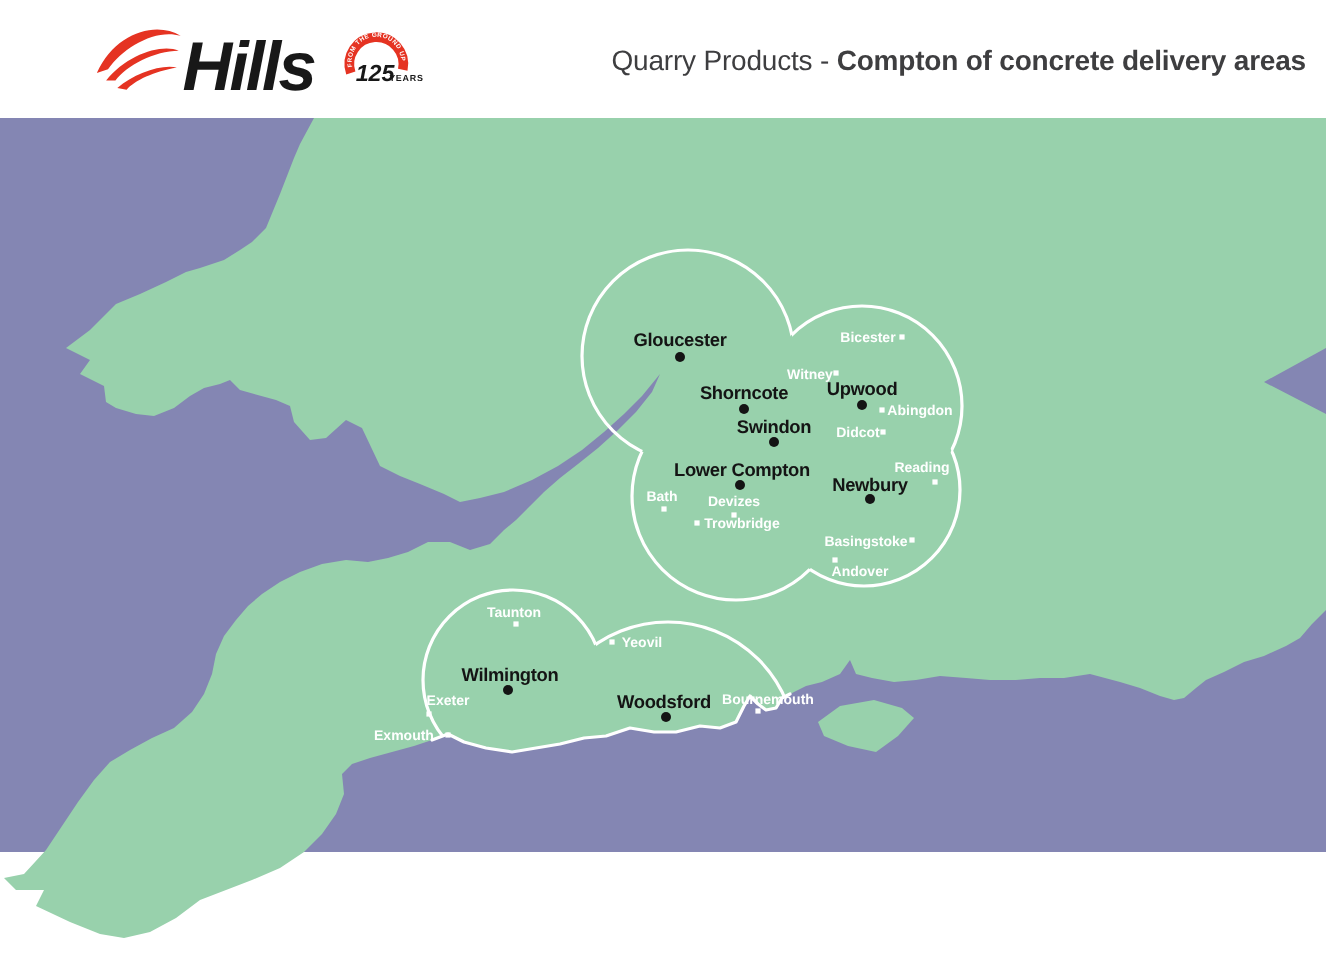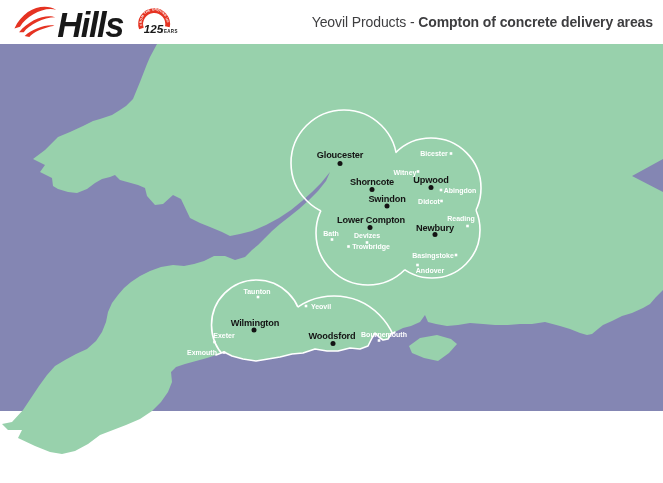--- a/index.html
+++ b/index.html
@@ -1,19 +1,19 @@
 <!DOCTYPE html>
 <html><head>
 <meta charset="utf-8">
 <style>
   html,body{margin:0;padding:0;background:#ffffff;}
   body{width:663px;height:483px;overflow:hidden;font-family:"Liberation Sans",sans-serif;}
   .page{position:relative;width:663px;height:483px;background:#fff;}
   
-  .header{height:44px;display:flex;align-items:center;background:#fff;}
+  .header{height:59px;display:flex;align-items:center;background:#fff;padding-left:34px;}
   .logo-svg{width:178px;height:54px;margin-left:12px;flex:0 0 auto;}
   .title{margin-left:auto;padding-right:10px;font-size:14px;color:#3e3e40;letter-spacing:-.1px;white-space:nowrap;}
   .title b{font-weight:700;}
   
   .map-svg{display:block;width:663px;height:421px;}
   .t-major{font-family:"Liberation Sans",sans-serif;font-size:9.2px;font-weight:700;fill:#141414;text-anchor:middle;letter-spacing:-.15px;}
   .t-minor{font-family:"Liberation Sans",sans-serif;font-size:7px;font-weight:700;fill:#ffffff;text-anchor:middle;}
   .dot-major{fill:#141414;}
   .dot-minor{fill:#ffffff;}
   .area-outline{fill:none;stroke:#ffffff;stroke-width:1.6;stroke-linecap:round;}
@@ -46,21 +46,21 @@
           <path id="badge-arc-textpath" d="M139.5,33.6 A13.2,13.2 0 1 1 164.8,33.4" fill="none"></path>
         </defs>
         <text class="badge-arc-text">
           <textPath href="#badge-arc-textpath" startOffset="2%">FROM THE GROUND UP</textPath>
         </text>
         <text class="badge-num" x="141" y="40.5">125</text>
         <text class="badge-years" x="159" y="40.5">YEARS</text>
       </g>
     </svg>
     <div class="title">
-      <span>Yeovil Products - </span><b>Compton of concrete delivery areas</b>
+      <span>Quarry Products - </span><b>Compton of concrete delivery areas</b>
     </div>
   </div>
 
   <svg id="map-svg" class="map-svg" viewBox="0 62 663 421" preserveAspectRatio="none">
     <defs id="map-defs">
         <clipPath id="land-clip">
           <path id="land-path" fill="#98d1ac" d="
       M157,62 L663,62 L663,177 L632,194 L663,210 L663,308
       L656,315 L650,322 L643,326 L632,331 L622,334 L612,339 L603,343 L598,347 L592,352 L587,353
       L580,351 L570,347 L560,344 L545,340 L532,342 L520,342 L508,343 L495,343 L483,342 L470,341

